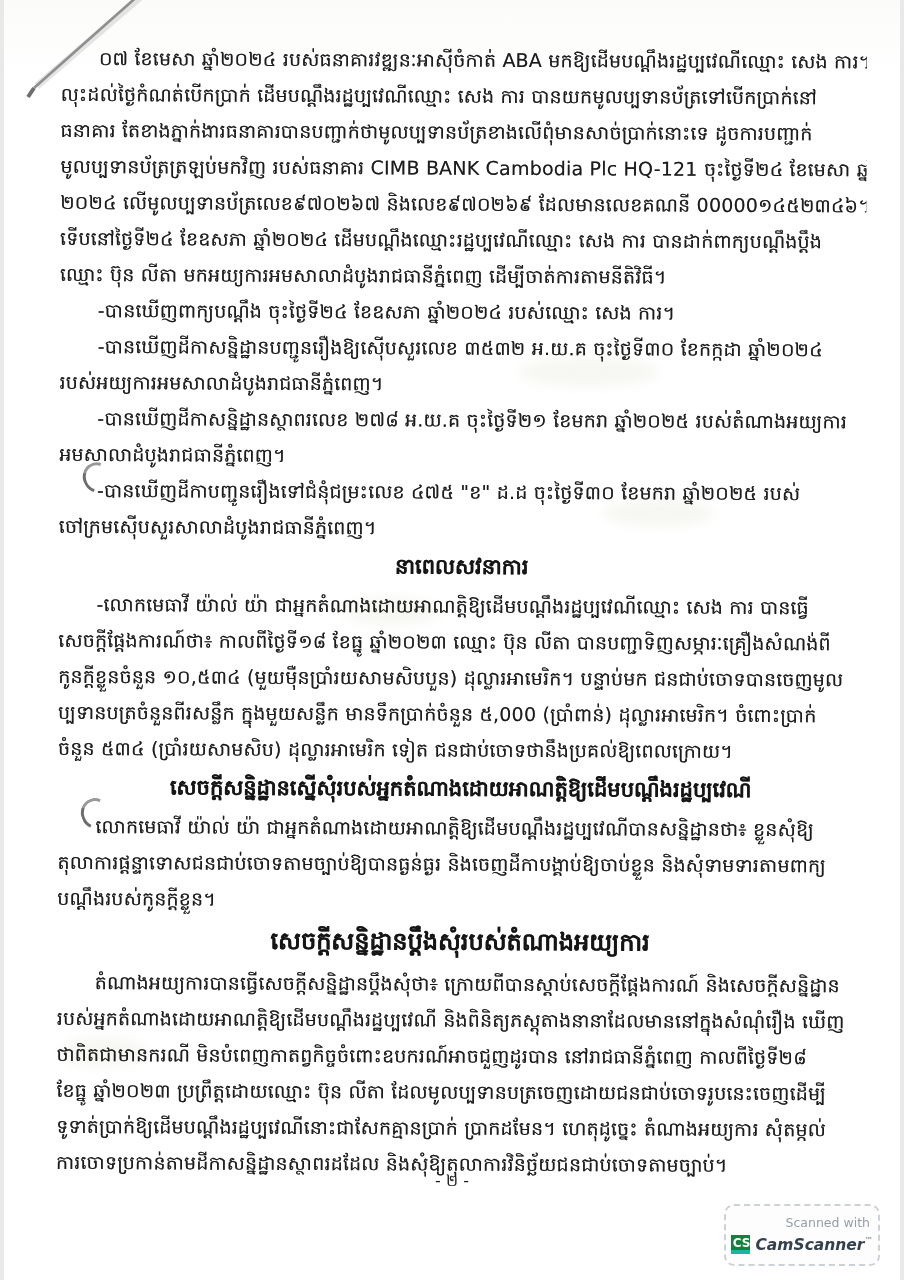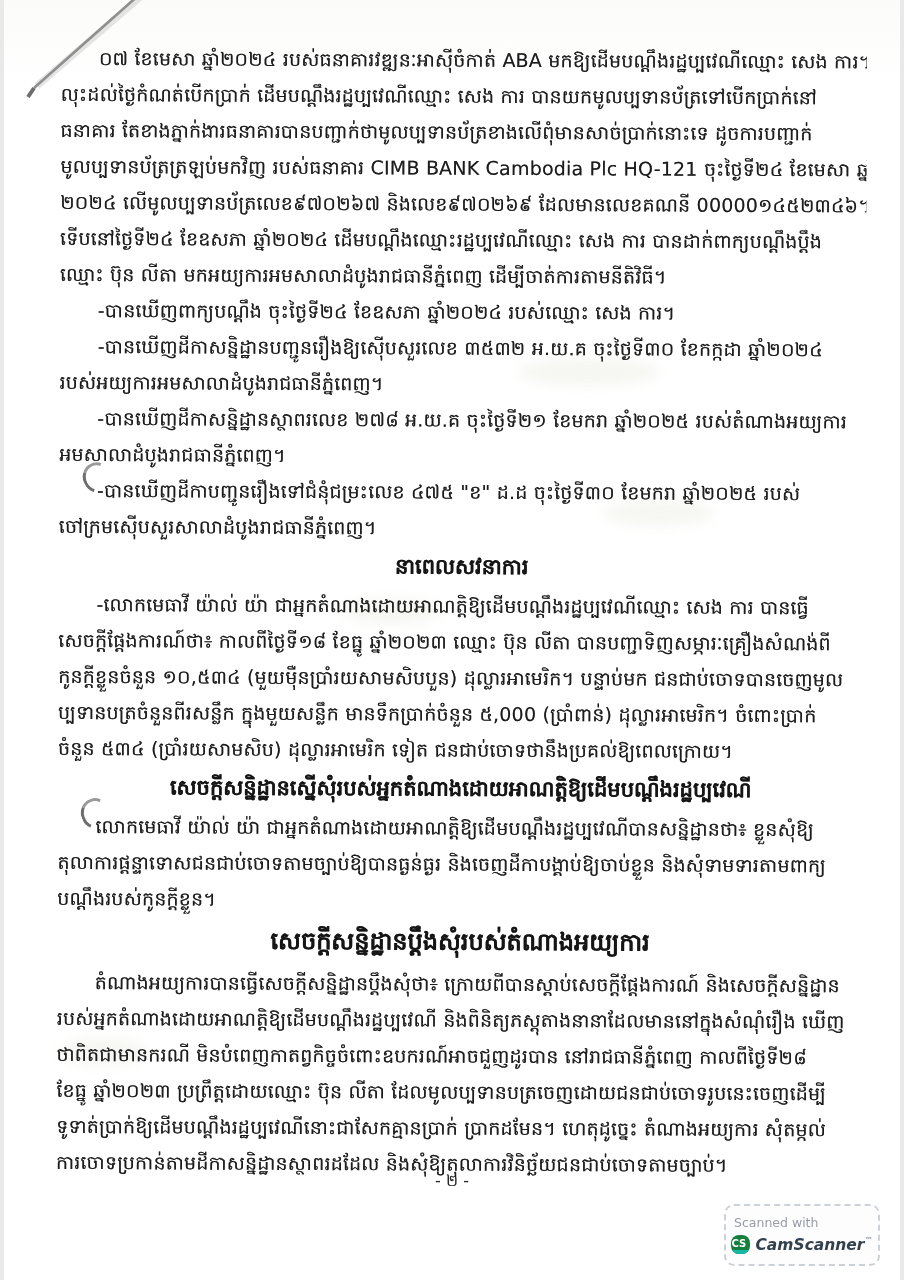--- a/index.html
+++ b/index.html
@@ -36,27 +36,27 @@
   .s1{left:515px;top:358px;width:140px;height:28px;}
   .s2{left:340px;top:598px;width:96px;height:26px;}
   .s3{left:56px;top:1038px;width:86px;height:28px;}
   .s4{left:600px;top:500px;width:110px;height:26px;}
   
   .pagenum{position:absolute;left:0;right:0;top:1170px;text-align:center;font-size:16px;color:#222;}
   
   .cs-badge{
     position:absolute;right:20px;bottom:14px;width:136px;
     padding:9px 8px 10px;border:2px dashed #ccd1d7;border-radius:10px;
-    background:#fdfdfe;text-align:left;
+    background:#fdfdfe;text-align:right;
   }
   .cs-scannedwith{font-size:12.5px;color:#969da7;line-height:15px;}
   .cs-row{display:flex;align-items:center;justify-content:center;gap:5px;margin-top:5px;}
   .cs-logo{
-    position:relative;width:19px;height:19px;border-radius:8px;background:#15803d;
-    color:#fff;font-size:10px;font-weight:bold;line-height:17px;overflow:hidden;flex:0 0 auto;
+    position:relative;width:19px;height:19px;border-radius:0;background:#15803d;
+    color:#fff;font-size:12px;font-weight:bold;line-height:17px;overflow:hidden;flex:0 0 auto;
   }
   .cs-logo::after{content:"";position:absolute;left:0;bottom:0;width:100%;height:4px;background:#18b7a4;}
   .cs-name{font-size:15.5px;font-weight:bold;color:#33404d;white-space:nowrap;font-style:italic;}
   .cs-tm{font-size:8px;color:#8d949c;vertical-align:top;}
 </style>
 </head>
 <body>
 
 <div class="page">
 

